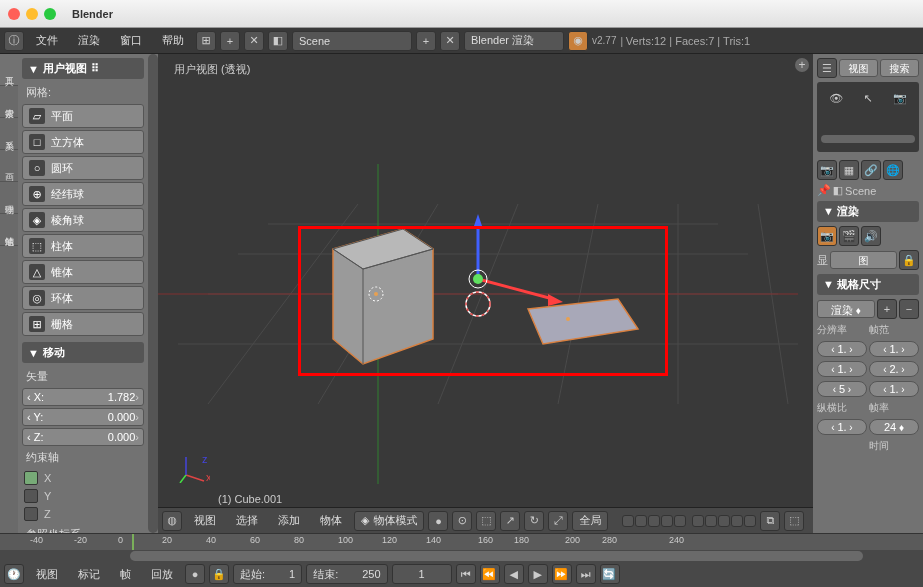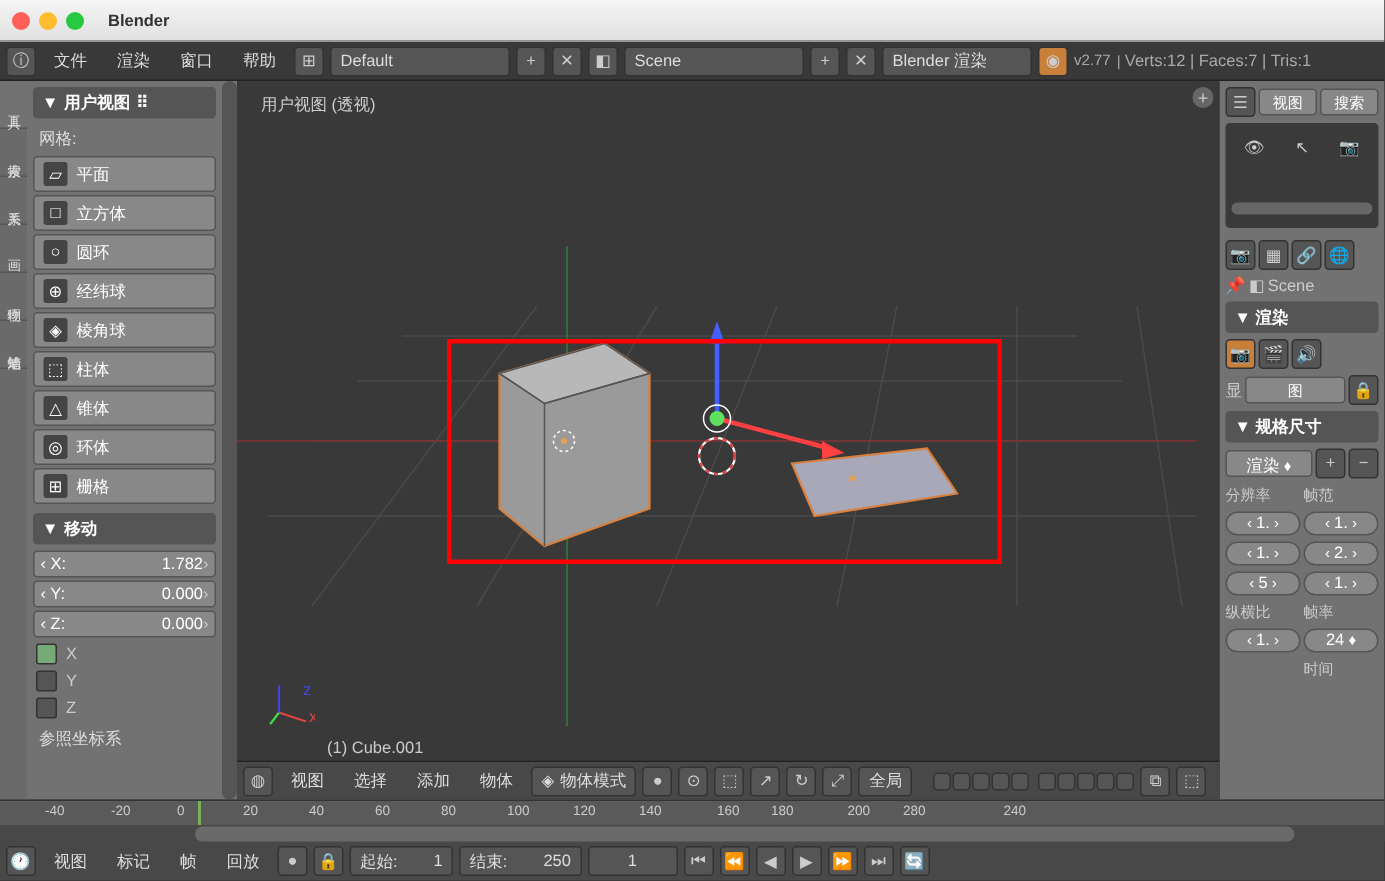--- a/index.html
+++ b/index.html
@@ -61,23 +61,20 @@
   <span class="tb-title">Blender</span>
 </div>
 
 <div class="infobar">
   <div class="icon-btn">ⓘ</div>
   <span class="menu-item">文件</span>
   <span class="menu-item">渲染</span>
   <span class="menu-item">窗口</span>
   <span class="menu-item">帮助</span>
   <div class="icon-btn">⊞</div>
-  <div class="dropdown wide">
-      <span>Default</span>
-    </div>
   <div class="icon-btn">+</div>
   <div class="icon-btn">✕</div>
   <div class="icon-btn">◧</div>
   <div class="dropdown wide">
       <span>Scene</span>
     </div>
   <div class="icon-btn">+</div>
   <div class="icon-btn">✕</div>
   <div class="dropdown" style="min-width:100px">
       <span>Blender 渲染</span>
@@ -133,35 +130,37 @@
           <span class="mesh-icon">◎</span>
           <span>环体</span>
         </div>
       <div class="mesh-btn">
           <span class="mesh-icon">⊞</span>
           <span>栅格</span>
         </div>
 
       <div class="prop-panel">
         <div class="panel-header">▼ <span>移动</span></div>
+        <div class="panel-sub">矢量</div>
         <div class="prop-row">
             <span class="prop-label">‹ X:</span>
             <span class="prop-val">1.782</span>
             <span> ›</span>
           </div>
         <div class="prop-row">
             <span class="prop-label">‹ Y:</span>
             <span class="prop-val">0.000</span>
             <span> ›</span>
           </div>
         <div class="prop-row">
             <span class="prop-label">‹ Z:</span>
             <span class="prop-val">0.000</span>
             <span> ›</span>
           </div>
+        <div class="panel-sub">约束轴</div>
         <div style="display:flex;align-items:center;padding:2px">
             <span class="chk on"></span>
             <span>X</span>
           </div>
         <div style="display:flex;align-items:center;padding:2px">
             <span class="chk"></span>
             <span>Y</span>
           </div>
         <div style="display:flex;align-items:center;padding:2px">
             <span class="chk"></span>

